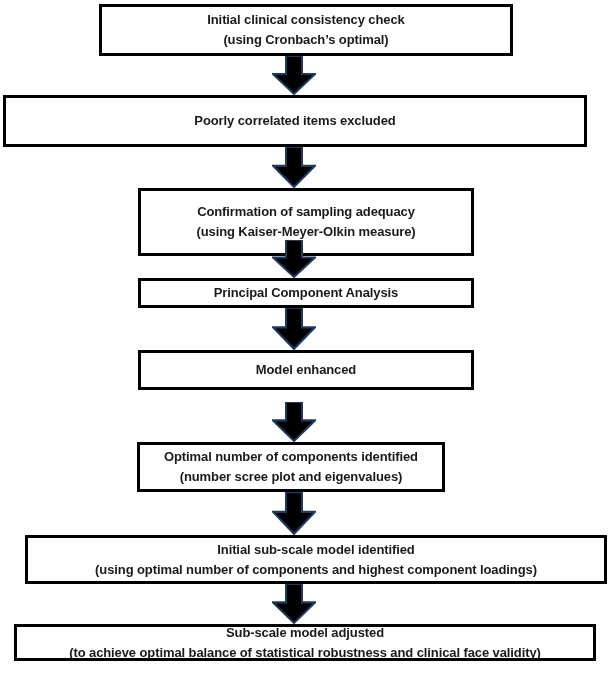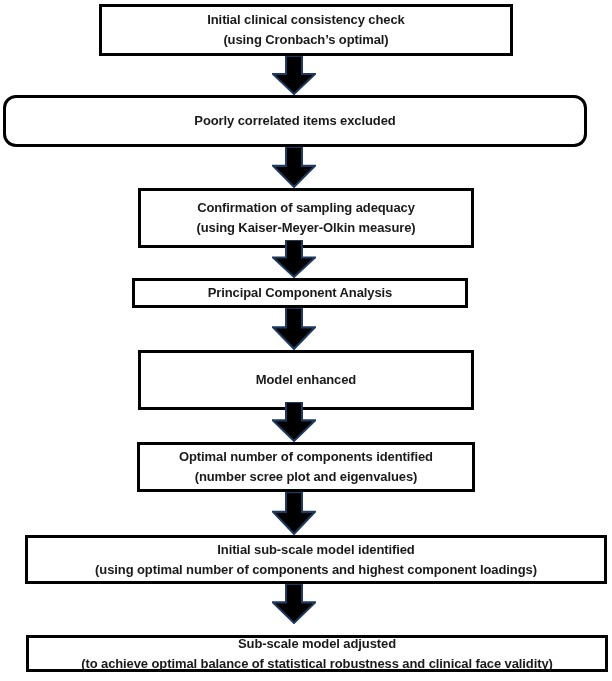--- a/index.html
+++ b/index.html
@@ -26,27 +26,27 @@
     line-height: 20px;
     color: #1a1a1a;
     letter-spacing: -0.1px;
   }
   .line { display: block; white-space: nowrap; }
   .arrow { position: absolute; left: 272px; width: 44px; display: block; }
   .arrow polygon { fill: #000000; stroke: #1f3a5f; stroke-width: 2; stroke-linejoin: miter; }
 
   
   .b1 { left: 99px;  top: 4px;   width: 414px; height: 52px; }
-  .b2 { left: 3px;   top: 95px;  width: 584px; height: 52px; border-radius: 13px; }
-  .b3 { left: 138px; top: 188px; width: 336px; height: 60px; }
-  .b4 { left: 132px; top: 278px; width: 336px; height: 30px; }
-  .b5 { left: 138px; top: 350px; width: 336px; height: 60px; }
-  .b6 { left: 137px; top: 442px; width: 338px; height: 50px; }
+  .b2 { left: 3px;   top: 95px;  width: 584px; height: 52px; }
+  .b3 { left: 138px; top: 188px; width: 336px; height: 68px; }
+  .b4 { left: 138px; top: 278px; width: 336px; height: 30px; }
+  .b5 { left: 138px; top: 350px; width: 336px; height: 40px; }
+  .b6 { left: 137px; top: 442px; width: 308px; height: 50px; }
   .b7 { left: 25px;  top: 535px; width: 582px; height: 49px; text-align: center; }
-  .b8 { left: 26px;  top: 624px; width: 582px; height: 37px; margin-top: 11px; }
+  .b8 { left: 14px;  top: 624px; width: 582px; height: 37px; }
 
   
   .a1 { top: 56px;  height: 39px; }
   .a2 { top: 147px; height: 41px; }
   .a3 { top: 240px; height: 38px; }
   .a4 { top: 308px; height: 42px; }
   .a5 { top: 402px; height: 40px; }
   .a6 { top: 492px; height: 43px; }
   .a7 { top: 584px; height: 40px; }
 </style>

